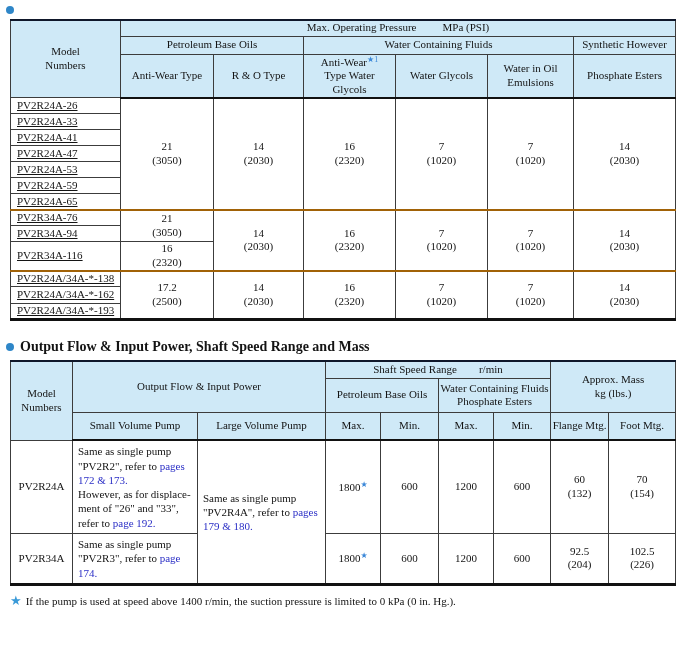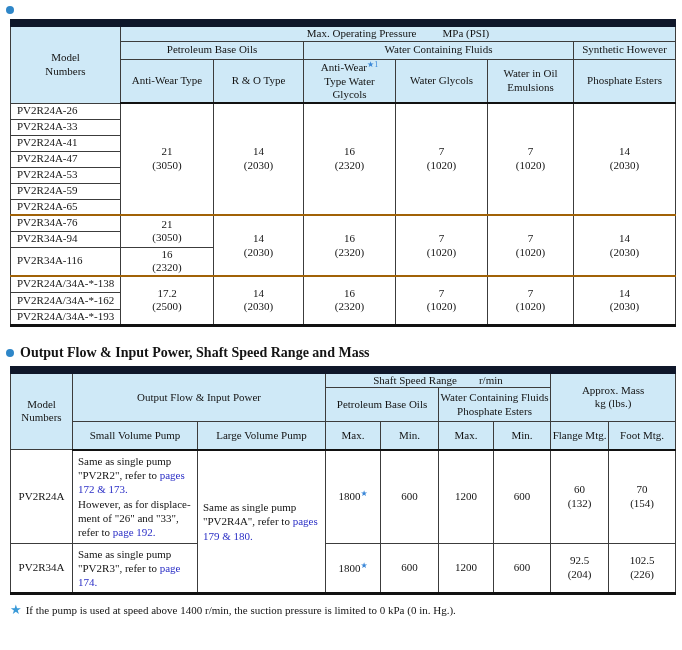--- a/index.html
+++ b/index.html
@@ -29,27 +29,27 @@
     font-size: 11px; color: #141414;
   }
   td, th {
     border: 1px solid #3c3c3c;
     text-align: center; vertical-align: middle;
     font-weight: normal; padding: 0;
     line-height: 1.25; overflow: hidden;
   }
   .hd { background: #cfe9f7; }
   .pre { white-space: pre-line; }
-  .t-top    { border-top: 8px solid #0f172a; }
+  .t-top    { border-top: 2px solid #0f172a; }
   .t-bottom { border-bottom: 3px solid #111; }
   tr.sep td, tr.sep th { border-top: 2px solid #a16207; }
   tr.hsep td, tr.hsep th { border-top: 1px solid #3c3c3c; }
   .thickb { border-bottom: 2px solid #111; }
 
-  .model-cell { text-align: left; padding-left: 6px; font-size: 11px; }
+  .model-cell { text-align: left; padding-left: 6px; font-size: 11px; text-decoration: underline; }
   .val { white-space: pre-line; }
 
   .hgap1 { display: inline-block; width: 26px; }
   .hgap2 { display: inline-block; width: 22px; }
 
   .star { color: #3a87d8; font-size: 8px; vertical-align: 4px; letter-spacing: 0; }
   .lnk  { color: #2b2fc6; }
 
   .txtcell {
     text-align: left; padding: 3px 5px; white-space: pre-line;

